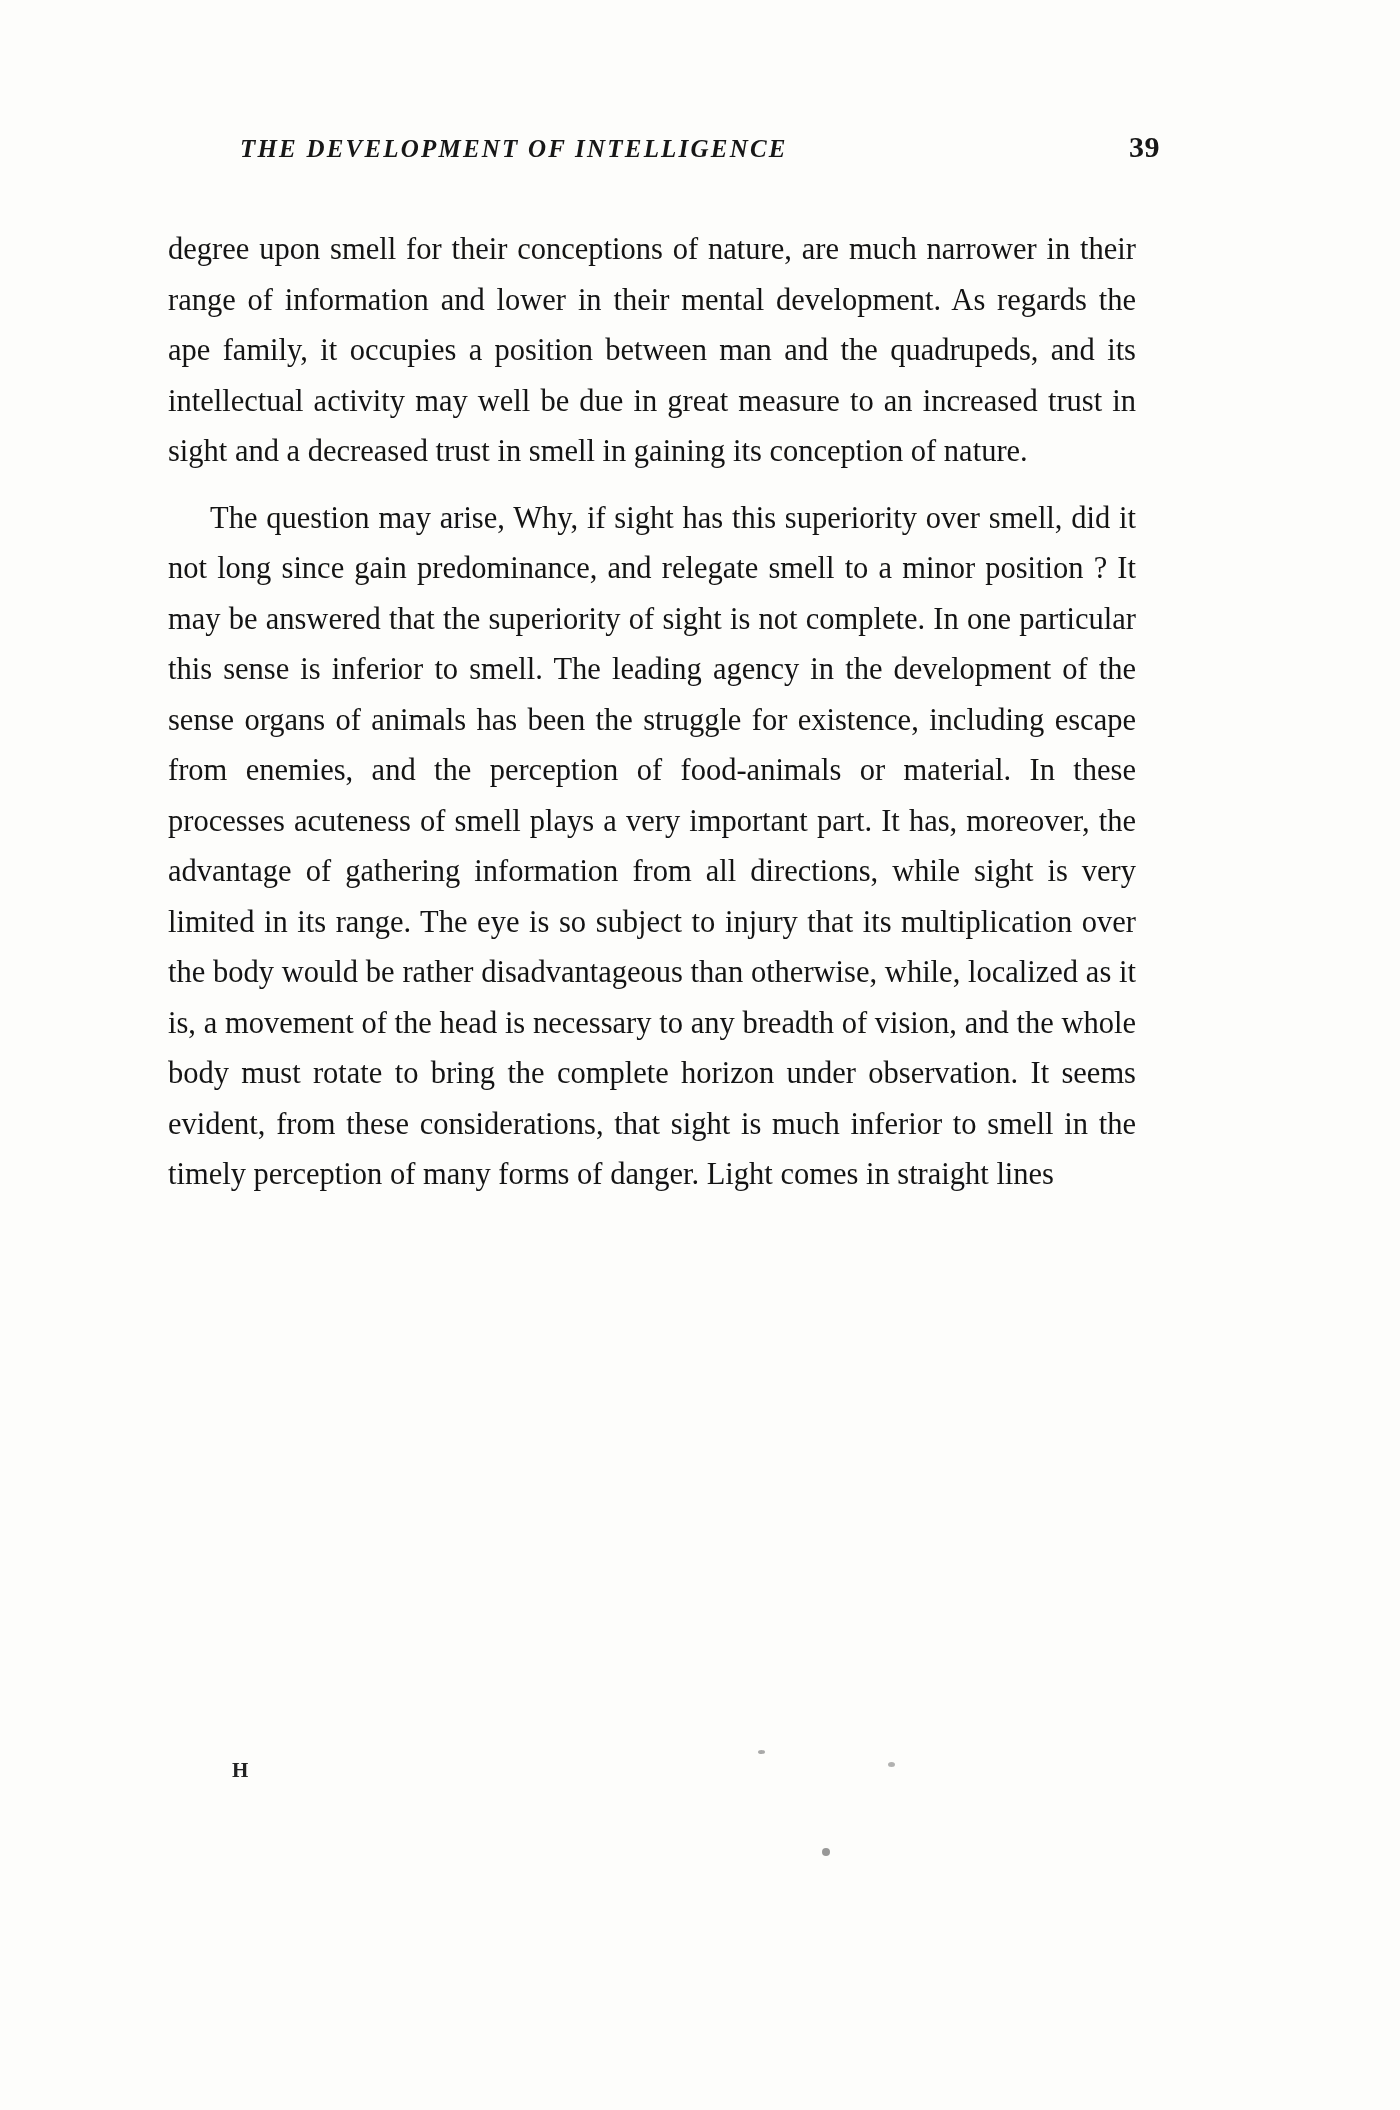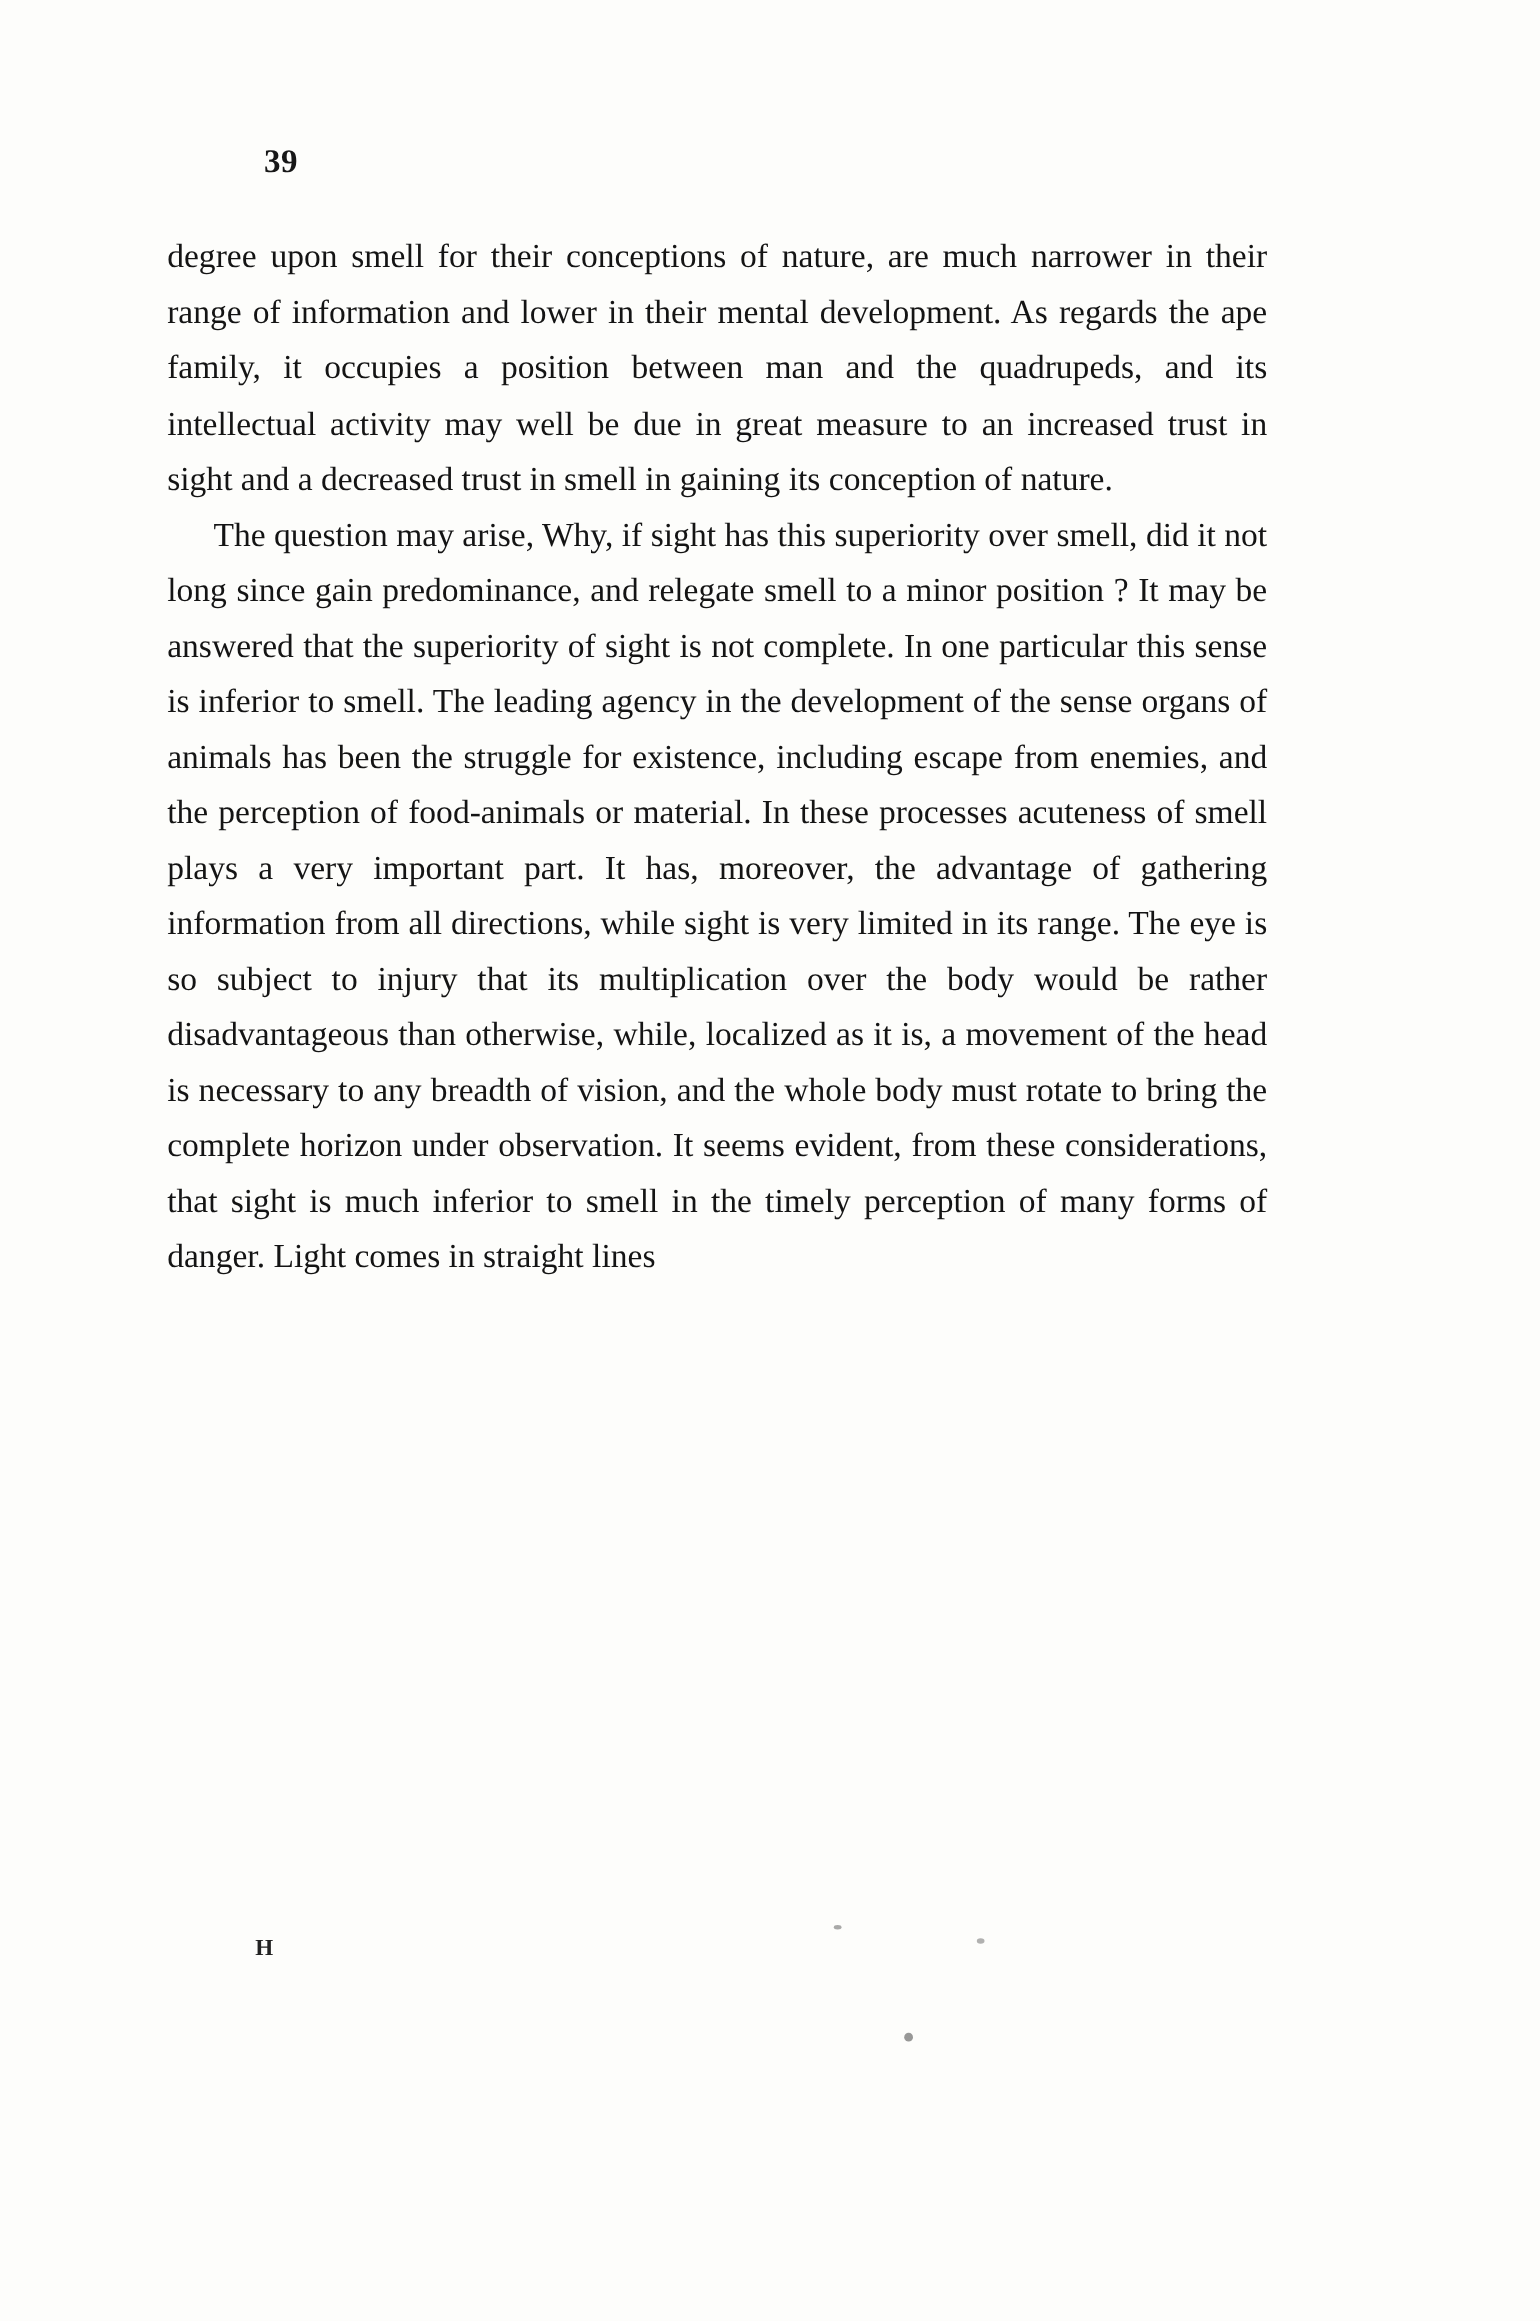--- a/index.html
+++ b/index.html
@@ -49,21 +49,21 @@
     left: 152px;
     top: 208px;
     width: 1000px;
     font-size: 30.5px;
     line-height: 50.5px;
     text-align: justify;
     text-justify: inter-word;
     color: #141414;
   }
   .body-text p {
-    margin: 0;
+    margin: 16px;
   }
   .body-text p.indent {
     text-indent: 42px;
   }
   .signature-mark {
     position: absolute;
     left: 232px;
     top: 1758px;
     font-size: 21px;
     font-variant: small-caps;
@@ -79,20 +79,21 @@
   .speck.s1 { left: 758px; top: 1750px; width: 7px; height: 4px; opacity: .5; }
   .speck.s2 { left: 888px; top: 1762px; width: 7px; height: 5px; opacity: .45; }
   .speck.s3 { left: 822px; top: 1848px; width: 8px; height: 8px; opacity: .6; }
 </style>
 </head>
 <body>
 
 <div class="page">
 
   <div class="running-head">
+    <span class="title">THE DEVELOPMENT OF INTELLIGENCE</span>
     <span class="folio">39</span>
   </div>
 
   <div class="body-text">
     <p>degree upon smell for their conceptions of nature, are much narrower in their range of information and lower in their mental development. As regards the ape family, it occupies a position between man and the quadrupeds, and its intellectual activity may well be due in great measure to an increased trust in sight and a decreased trust in smell in gaining its conception of nature.</p>
     <p class="indent">The question may arise, Why, if sight has this superiority over smell, did it not long since gain predominance, and relegate smell to a minor position ?   It may be answered that the superiority of sight is not complete.   In one particular this sense is inferior to smell.   The leading agency in the development of the sense organs of animals has been the struggle for existence, including escape from enemies, and the perception of food-animals or material.   In these processes acuteness of smell plays a very important part.   It has, moreover, the advantage of gathering information from all directions, while sight is very limited in its range.   The eye is so subject to injury that its multiplication over the body would be rather disadvantageous than otherwise, while, localized as it is, a movement of the head is necessary to any breadth of vision, and the whole body must rotate to bring the complete horizon under observation.   It seems evident, from these considerations, that sight is much inferior to smell in the timely perception of many forms of danger.   Light comes in straight lines</p>
   </div>
 
   <div class="signature-mark">H</div>
 

